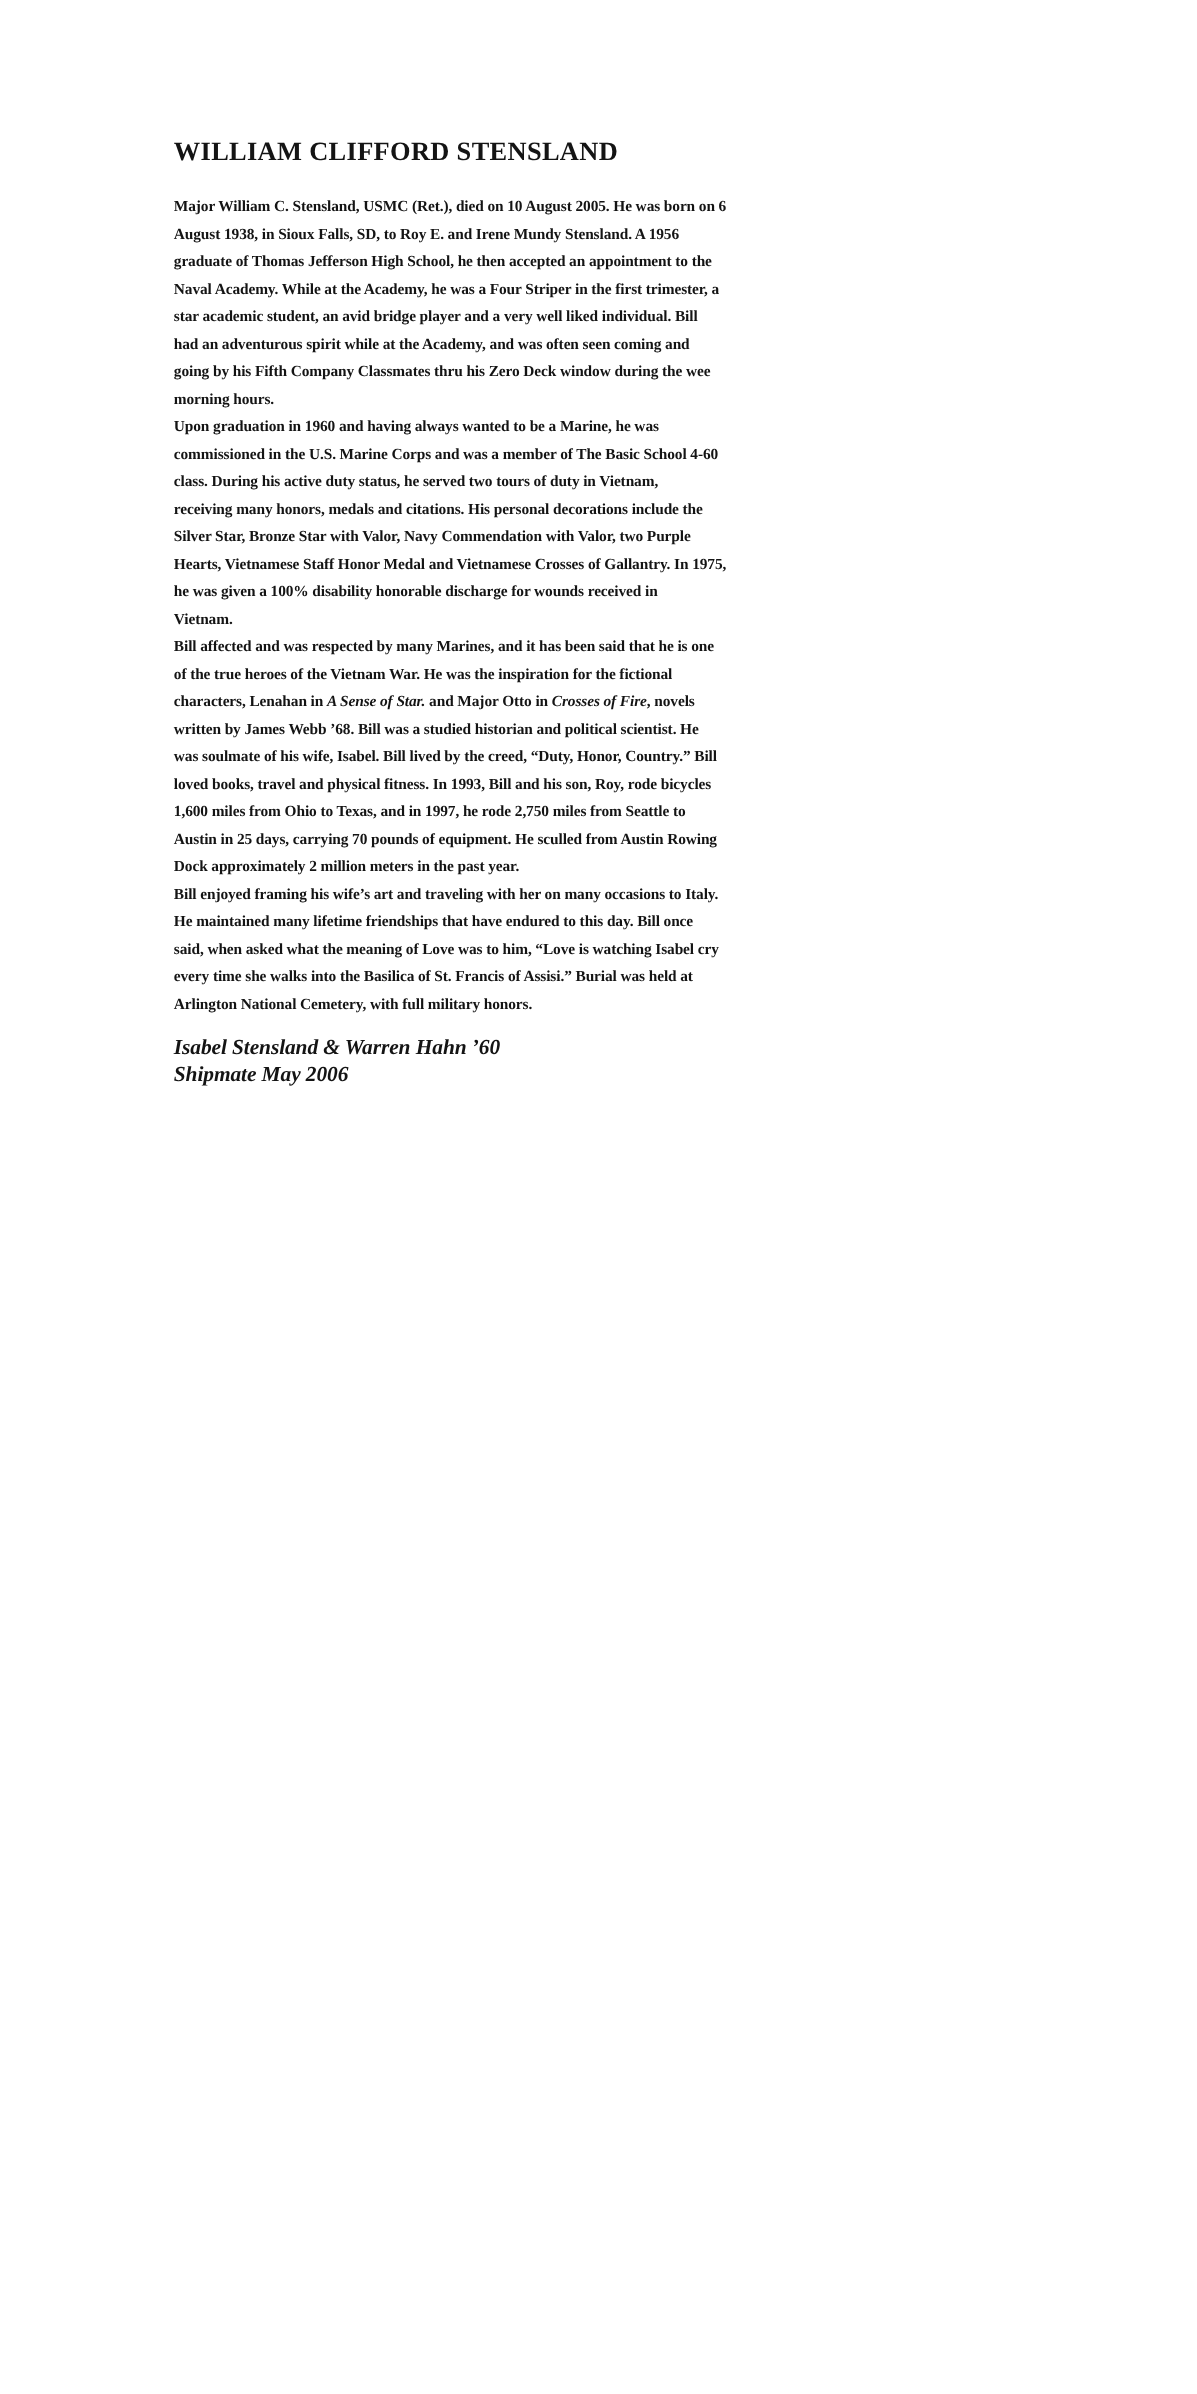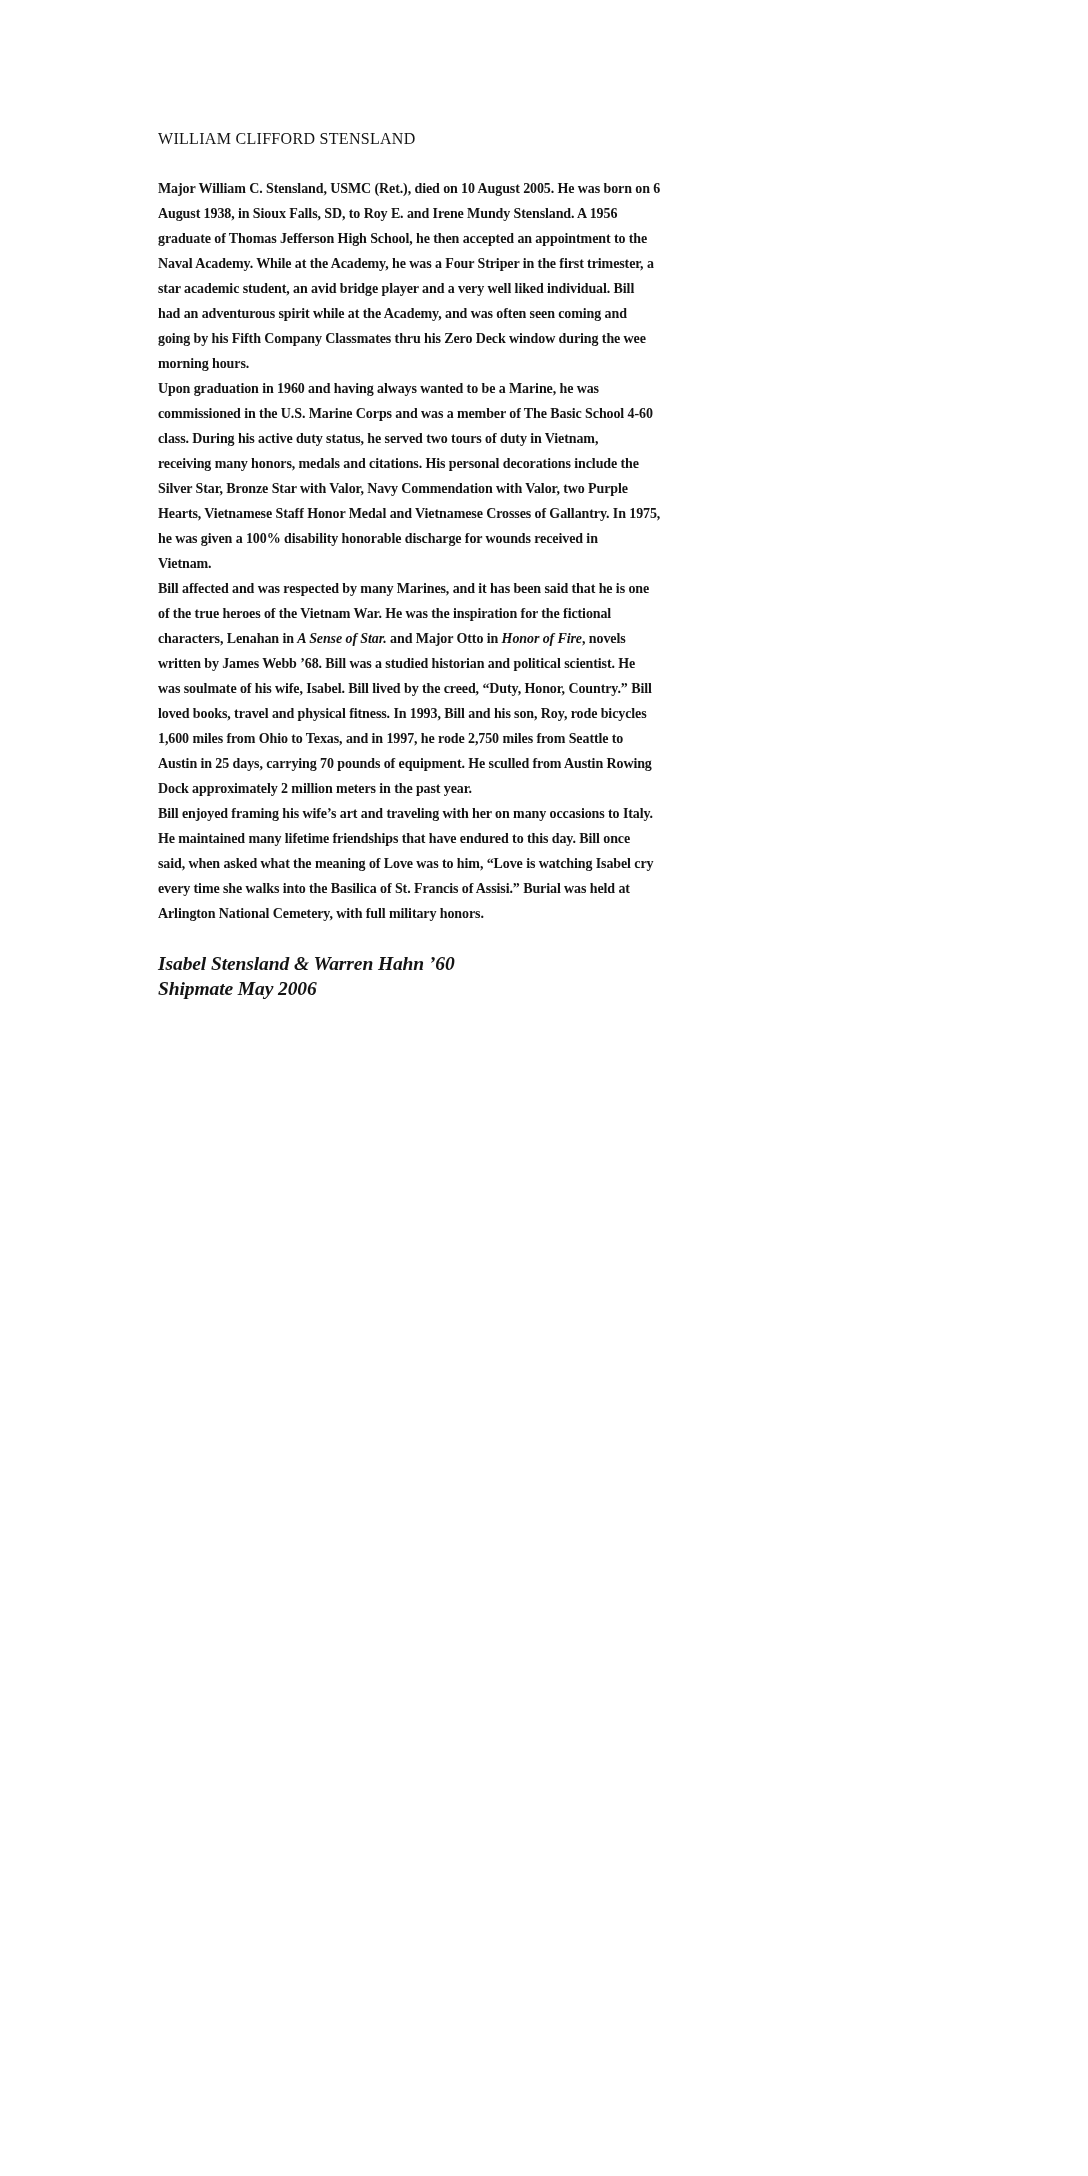--- a/index.html
+++ b/index.html
@@ -15,39 +15,39 @@
     overflow: hidden;
   }
   .page {
     position: absolute;
     left: 158px;
     top: 126px;
     width: 892px;
     color: #141414;
   }
   .doc-title {
-    font-size: 16px;
+    font-size: 24px;
     line-height: 25px;
-    font-weight: normal;
+    font-weight: bold;
     letter-spacing: 0.3px;
     margin: 0 0 25px 0;
   }
   .body-text p {
     margin: 0;
     font-size: 14px;
     line-height: 25px;
     font-weight: bold;
     white-space: pre-line;
     letter-spacing: -0.1px;
   }
   .seg-italic {
     font-style: italic;
   }
   .signature {
-    margin-top: 25px;
+    margin-top: 14px;
     font-size: 19.5px;
     line-height: 25px;
     font-weight: bold;
     font-style: italic;
     white-space: pre-line;
     letter-spacing: -0.1px;
   }
 </style>
 </head>
 <body>
@@ -67,21 +67,21 @@
       <p><span>Upon graduation in 1960 and having always wanted to be a Marine, he was
 commissioned in the U.S. Marine Corps and was a member of The Basic School 4-60
 class. During his active duty status, he served two tours of duty in Vietnam,
 receiving many honors, medals and citations. His personal decorations include the
 Silver Star, Bronze Star with Valor, Navy Commendation with Valor, two Purple
 Hearts, Vietnamese Staff Honor Medal and Vietnamese Crosses of Gallantry. In 1975,
 he was given a 100% disability honorable discharge for wounds received in
 Vietnam.</span></p>
       <p><span>Bill affected and was respected by many Marines, and it has been said that he is one
 of the true heroes of the Vietnam War. He was the inspiration for the fictional
-characters, Lenahan in </span><span class="seg-italic">A Sense of Star.</span><span> and Major Otto in </span><span class="seg-italic">Honor of Fire</span><span>, novels
+characters, Lenahan in </span><span class="seg-italic">A Sense of Star.</span><span> and Major Otto in </span><span class="seg-italic">Crosses of Fire</span><span>, novels
 written by James Webb ’68. Bill was a studied historian and political scientist. He
 was soulmate of his wife, Isabel. Bill lived by the creed, “Duty, Honor, Country.” Bill
 loved books, travel and physical fitness. In 1993, Bill and his son, Roy, rode bicycles
 1,600 miles from Ohio to Texas, and in 1997, he rode 2,750 miles from Seattle to
 Austin in 25 days, carrying 70 pounds of equipment. He sculled from Austin Rowing
 Dock approximately 2 million meters in the past year.</span></p>
       <p><span>Bill enjoyed framing his wife’s art and traveling with her on many occasions to Italy.
 He maintained many lifetime friendships that have endured to this day. Bill once
 said, when asked what the meaning of Love was to him, “Love is watching Isabel cry
 every time she walks into the Basilica of St. Francis of Assisi.” Burial was held at

